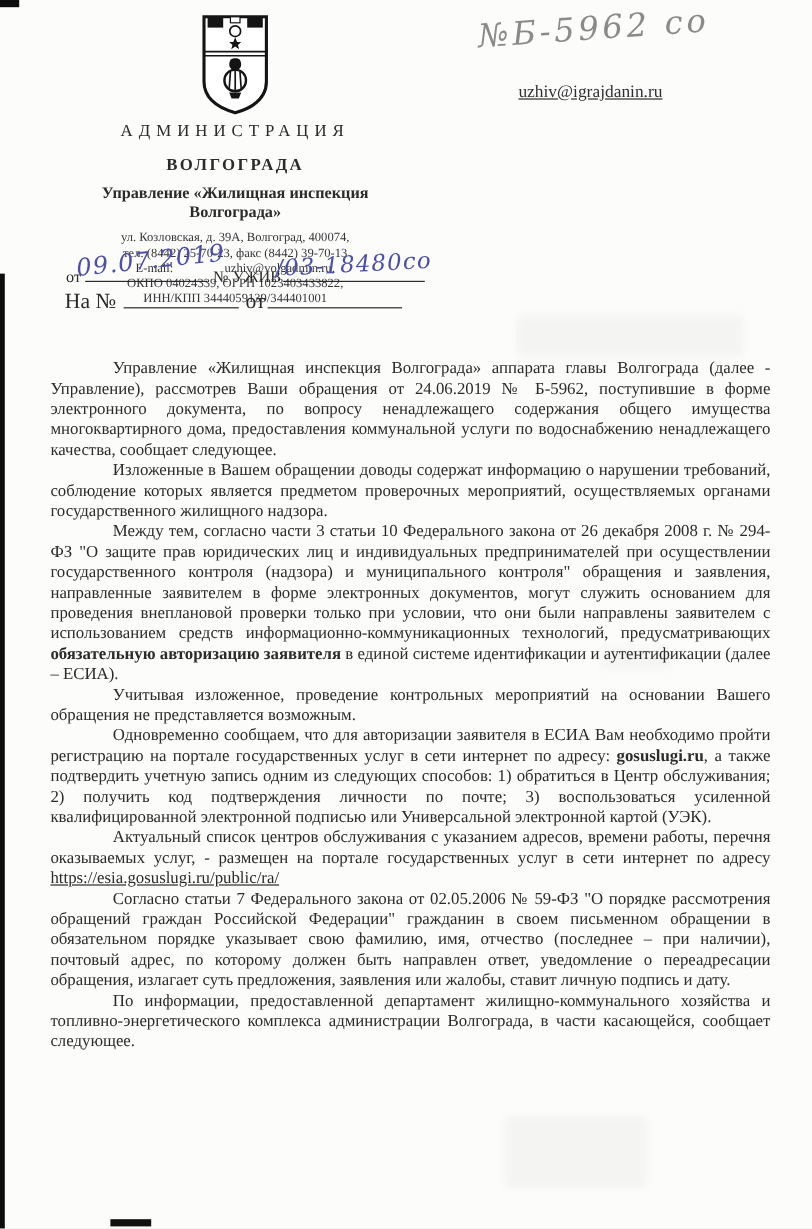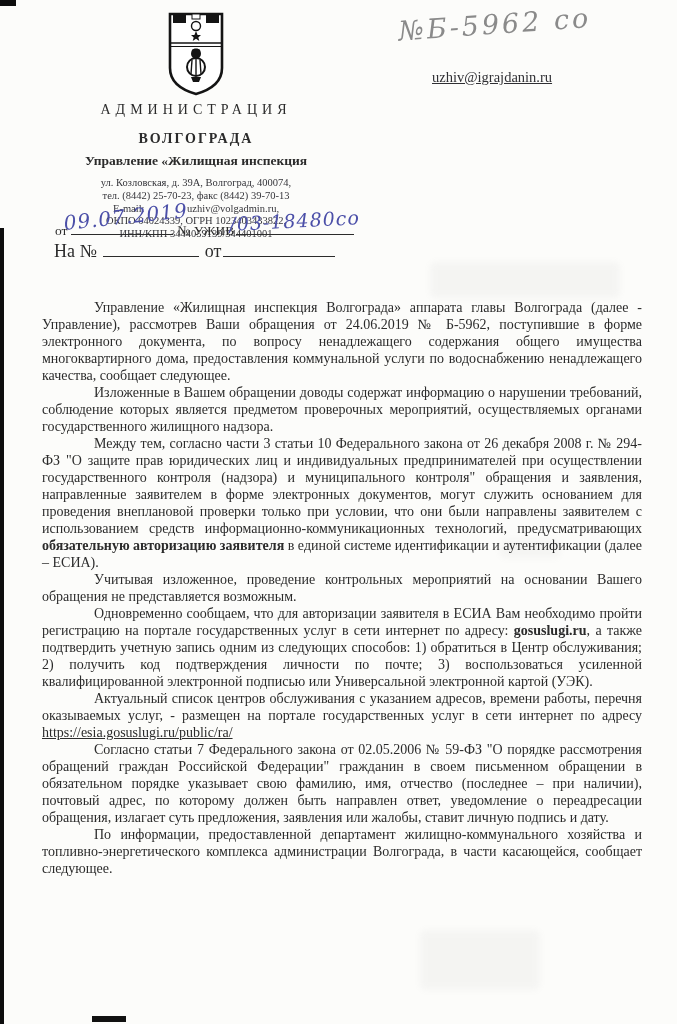--- a/index.html
+++ b/index.html
@@ -87,20 +87,21 @@
       <circle cx="30" cy="57" r="9" fill="none" stroke="#141414" stroke-width="2"></circle>
       <line x1="26" y1="50" x2="25" y2="64" stroke="#141414" stroke-width="1.4"></line>
       <line x1="30" y1="49" x2="30" y2="66" stroke="#141414" stroke-width="1.4"></line>
       <line x1="34" y1="50" x2="35" y2="64" stroke="#141414" stroke-width="1.4"></line>
       <path d="M25,67 H35 L33,72 H27 Z" fill="#141414"></path>
     </svg>
     <div class="org1">АДМИНИСТРАЦИЯ</div>
     <div class="org2">ВОЛГОГРАДА</div>
     <div class="dept">
       <div>Управление «Жилищная инспекция</div>
+      <div>Волгограда»</div>
     </div>
     <div class="addr">
       <div>ул. Козловская, д. 39А, Волгоград, 400074,</div>
       <div>тел. (8442) 25-70-23, факс (8442) 39-70-13</div>
       <div><span>E-mail: </span><span class="u">uzhiv@volgadmin.ru,</span></div>
       <div>ОКПО 04024339, ОГРН 1023403433822,</div>
       <div>ИНН/КПП 3444059139/344401001</div>
     </div>
   </div>
 

